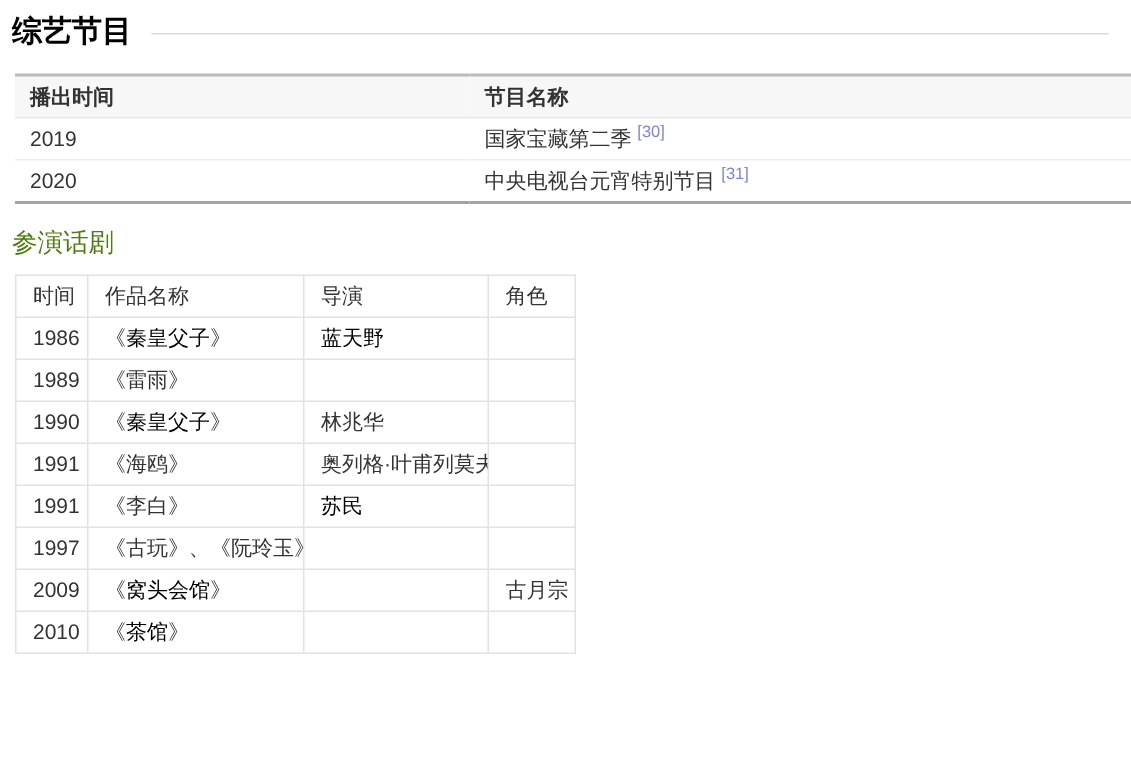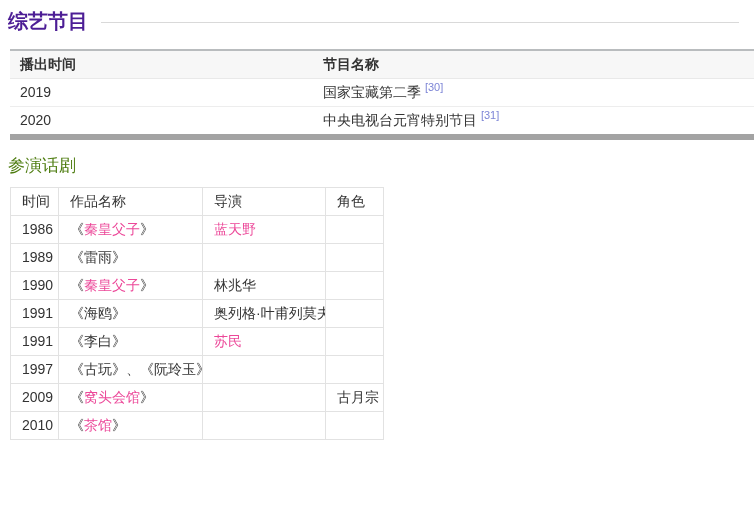--- a/index.html
+++ b/index.html
@@ -6,44 +6,44 @@
   body{
     width:754px;height:511px;overflow:hidden;
     font-family:"Liberation Sans","DejaVu Sans",sans-serif;
     color:#333;
   }
   .page{padding:8px 0 0 8px;}
 
   
   .h2row{display:flex;align-items:center;height:26px;}
   .h2row h2{
-    margin:0;font-size:20px;line-height:26px;font-weight:bold;color:#4c1d95;
+    margin:0;font-size:20px;line-height:26px;font-weight:bold;color:#000000;
     white-space:nowrap;
   }
   .hline{flex:1;height:1px;background:#d9d9d9;margin:2px 15px 0 13px;}
 
   
   table{border-collapse:collapse;table-layout:fixed;}
   .t1{width:744px;margin:15px 0 0 2px;}
   .t1 th,.t1 td{
     text-align:left;font-size:14px;line-height:17px;
     padding:5px 0 5px 10px;color:#333;vertical-align:middle;
   }
   .t1 thead tr{
     background:#f7f7f7;
     border-top:2px solid #b9bcbe;
     border-bottom:1px solid #e9e9e9;
   }
   .t1 th{font-weight:bold;}
   .t1 tbody tr{border-bottom:1px solid #ededed;}
-  .t1 tbody tr:last-child{border-bottom:6px solid #a3a3a3;}
+  .t1 tbody tr:last-child{border-bottom:2px solid #a3a3a3;}
   .t1 .c1{width:293px;}
 
   sup.ref{font-size:11px;line-height:0;}
-  a{color:#ec4899;text-decoration:none;cursor:pointer;}
+  a{color:#000000;text-decoration:none;cursor:pointer;}
   a.ref-link{color:#7d85d6;}
 
   
   h3.drama{
     margin:15px 0 0 0;font-size:17px;line-height:22px;
     font-weight:normal;color:#4d7c0f;
   }
 
   
   .t2{margin:10px 0 0 2px;width:370px;}

